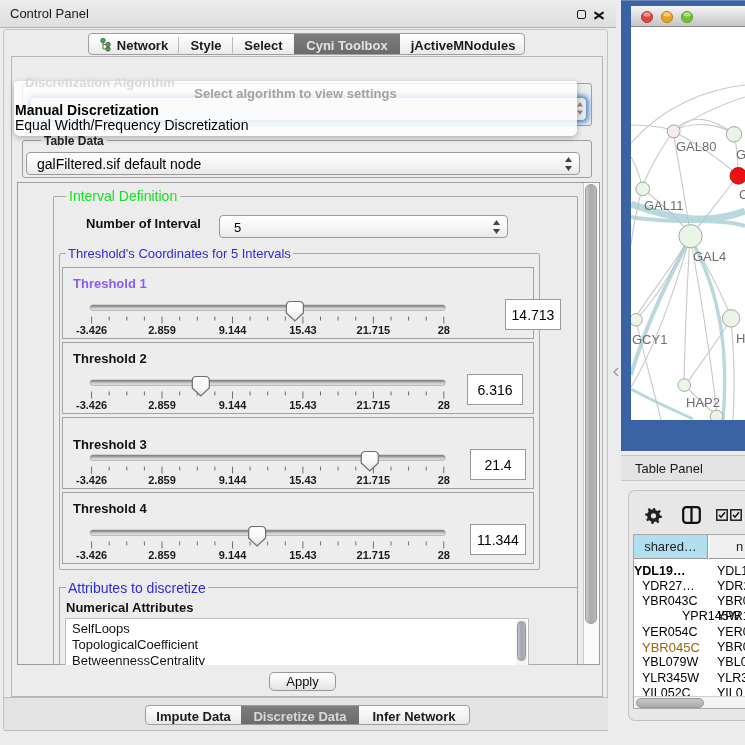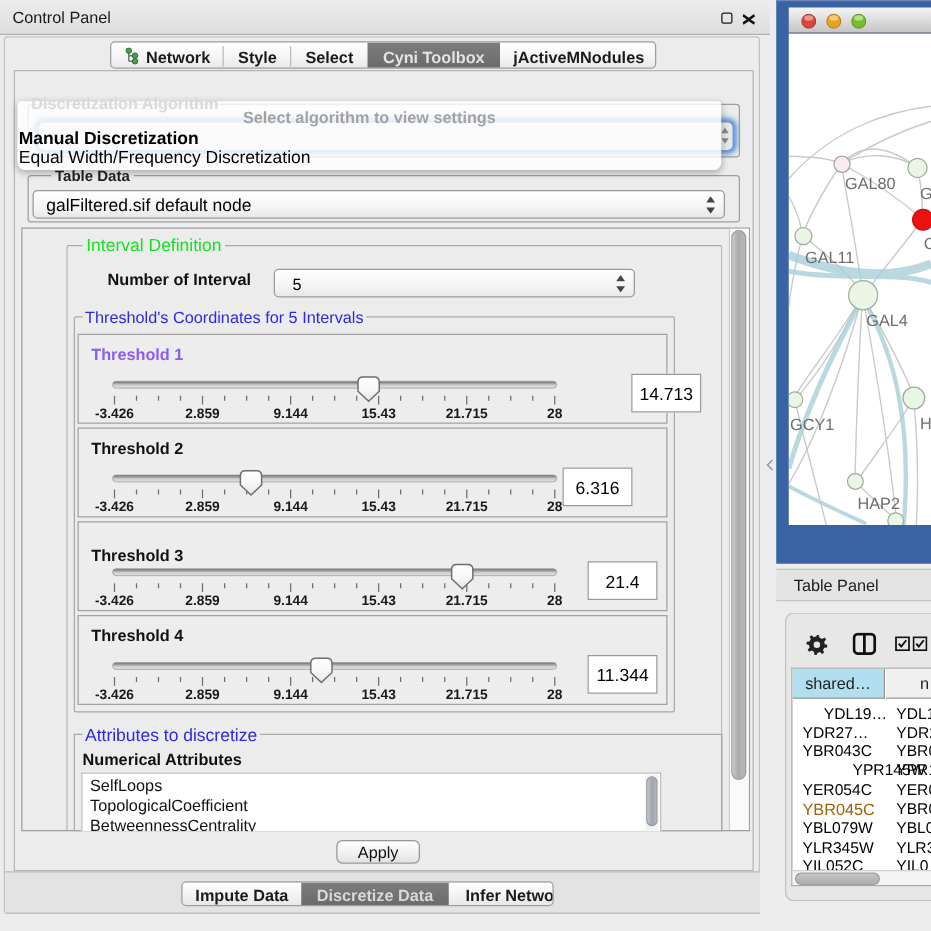--- a/index.html
+++ b/index.html
@@ -147,21 +147,21 @@
         <line x1="363.2" y1="48.5" x2="363.2" y2="52.5" stroke="#6e6e6e" stroke-width="1"></line>
         <line x1="380.8" y1="48.5" x2="380.8" y2="55.5" stroke="#6e6e6e" stroke-width="1"></line>
 <text x="28.6" y="66" text-anchor="middle" font-size="11" font-weight="bold" fill="#1a1a1a" font-family="Liberation Sans, sans-serif">-3.426</text>
         <text x="99.0" y="66" text-anchor="middle" font-size="11" font-weight="bold" fill="#1a1a1a" font-family="Liberation Sans, sans-serif">2.859</text>
         <text x="169.5" y="66" text-anchor="middle" font-size="11" font-weight="bold" fill="#1a1a1a" font-family="Liberation Sans, sans-serif">9.144</text>
         <text x="239.9" y="66" text-anchor="middle" font-size="11" font-weight="bold" fill="#1a1a1a" font-family="Liberation Sans, sans-serif">15.43</text>
         <text x="310.4" y="66" text-anchor="middle" font-size="11" font-weight="bold" fill="#1a1a1a" font-family="Liberation Sans, sans-serif">21.715</text>
         <text x="380.8" y="66" text-anchor="middle" font-size="11" font-weight="bold" fill="#1a1a1a" font-family="Liberation Sans, sans-serif">28</text>
 <path d="M 129.3 45 L 137.8 53 L 146.3 45 L 146.3 37.5 Q 146.3 33.5 142.3 33.5 L 133.3 33.5 Q 129.3 33.5 129.3 37.5 Z" fill="url(#thumbg)" stroke="#6e6e6e" stroke-width="1.2"></path>
 </svg>
-<div style="position:absolute;left:387px;top:31px;width:56px;height:31px;background:#fff;border:1px solid #9a9a9a;font-size:14px;color:#000;text-align:center;line-height:31px;">6.316</div>
+<div style="position:absolute;left:404px;top:31px;width:56px;height:31px;background:#fff;border:1px solid #9a9a9a;font-size:14px;color:#000;text-align:center;line-height:31px;">6.316</div>
 </div>
 <div style="position:absolute;left:62px;top:417px;width:472px;height:72px;border:1px solid #a2a2a2;background:#ededed;">
 <div style="position:absolute;left:10px;top:8px;font-size:13px;font-weight:bold;color:#111;margin-top:11px;">Threshold 3</div>
 <svg width="472" height="72" viewBox="0 0 472 72" style="position:absolute;left:0;top:0;">
 <defs>
 <linearGradient id="gr3" x1="0" y1="0" x2="0" y2="1">
 <stop offset="0" stop-color="#6f6f6f"></stop>
             <stop offset="0.3" stop-color="#9d9d9d"></stop>
             <stop offset="0.55" stop-color="#cdcdcd"></stop>
             <stop offset="1" stop-color="#e3e3e3"></stop>
@@ -245,21 +245,21 @@
 <div class="abs" style="left:59px;top:587px;width:519px;height:78px;border:1px solid #a8a8a8;border-top:1px solid #a8a8a8;"></div>
 <div class="abs" style="left:66px;top:580px;font-size:14px;color:#2a2ae0;background:#ececec;padding:0 2px;">Attributes to discretize</div>
 <div class="abs" style="left:66px;top:600px;font-size:13px;font-weight:bold;color:#111;">Numerical Attributes</div>
 <div class="abs" style="left:65px;top:618px;width:464px;height:47px;background:#ffffff;border:1px solid #bdbdbd;border-bottom:none;overflow:hidden;">
 <div style="padding:2px 0 0 6px;font-size:13px;color:#111;line-height:16px;">SelfLoops<br>TopologicalCoefficient<br>BetweennessCentrality</div>
 <div class="abs" style="right:1px;top:1px;width:11px;height:46px;background:#f3f3f3;"></div>
 <div class="abs" style="right:2px;top:2px;width:9px;height:40px;background:linear-gradient(90deg,#c2c6cc,#9fa5ad 50%,#b3b7bd);border:1px solid #8f959d;border-radius:5px;"></div>
 </div>
 <div class="abs" style="left:269px;top:672px;width:67px;height:19px;background:linear-gradient(#ffffff,#f0f0f0 60%,#e2e2e2);border:1px solid #989898;border-radius:5px;text-align:center;line-height:17px;font-size:13px;color:#111;">Apply</div>
 <div class="abs" style="left:4px;top:697px;width:604px;height:34px;background:#e3e3e3;border-top:1px solid #bdbdbd;border-bottom:1px solid #b9b9b9;"></div>
-<div class="abs" style="left:145px;top:705px;width:298px;height:20px;background:linear-gradient(#ffffff,#f2f2f2 60%,#e7e7e7);border:1px solid #9e9e9e;border-radius:4px;overflow:hidden;padding-left:12px;">
+<div class="abs" style="left:145px;top:705px;width:325px;height:20px;background:linear-gradient(#ffffff,#f2f2f2 60%,#e7e7e7);border:1px solid #9e9e9e;border-radius:4px;overflow:hidden;padding-left:12px;">
 <div class="abs" style="left:0;top:0;width:95px;height:20px;display:flex;align-items:center;justify-content:center;font-size:13px;font-weight:bold;color:#1a1a1a;">Impute Data</div>
 <div class="abs" style="left:95px;top:0;width:118px;height:20px;background:linear-gradient(#7d7d7d,#696969);display:flex;align-items:center;justify-content:center;font-size:13px;font-weight:bold;color:#d9d9d9;">Discretize Data</div>
 <div class="abs" style="left:213px;top:0;width:110px;height:20px;display:flex;align-items:center;justify-content:center;font-size:13px;font-weight:bold;color:#1a1a1a;">Infer Network</div>
 </div>
 <div class="abs" style="left:14px;top:81px;width:563px;height:55px;background:rgba(255,255,255,0.82);border-radius:3px 3px 6px 6px;box-shadow:0 2px 6px rgba(0,0,0,0.28);"></div>
 <div class="abs" style="left:25px;top:75px;font-size:13px;font-weight:bold;color:#d9d9d9;">Discretization Algorithm</div>
 <div class="abs" style="left:15px;top:102px;font-size:14px;font-weight:bold;color:#000;">Manual Discretization</div>
 <div class="abs" style="left:14px;top:86px;width:563px;text-align:center;font-size:13px;font-weight:bold;color:#a2a2a2;">Select algorithm to view settings</div>
 <div class="abs" style="left:15px;top:117px;font-size:14px;color:#000;">Equal Width/Frequency Discretization</div>
 <svg class="abs" style="left:612px;top:367px;" width="8" height="10" viewBox="0 0 8 10">
@@ -353,21 +353,21 @@
         <path d="M3 6 L5 8.2 L9 3.2" fill="none" stroke="#111" stroke-width="1.5"></path>
       </svg>
 <svg class="abs" style="left:101px;top:18px;" width="12" height="12" viewBox="0 0 12 12">
         <rect x="0.8" y="0.8" width="10.4" height="10.4" fill="none" stroke="#111" stroke-width="1.4"></rect>
         <path d="M3 6 L5 8.2 L9 3.2" fill="none" stroke="#111" stroke-width="1.5"></path>
       </svg>
 </div>
 <div class="abs" style="left:633px;top:534px;width:112px;height:175px;background:#ffffff;border:1px solid #a9a9a9;border-right:none;overflow:hidden;">
 <div class="abs" style="left:0;top:0;width:74px;height:24px;background:#b2dff0;border-right:1px solid #9a9a9a;border-bottom:1px solid #9a9a9a;text-align:center;line-height:24px;font-size:13px;color:#222;">shared…</div>
 <div class="abs" style="left:75px;top:0;width:37px;height:24px;background:#f0f0f0;border-bottom:1px solid #9a9a9a;font-size:13px;color:#222;padding-left:27px;line-height:24px;">n</div>
-<div class="abs" style="left:25px;top:28.5px;font-size:12.5px;color:#000;">YDL19…</div>
+<div class="abs" style="left:0;top:28.5px;font-size:12.5px;color:#000;font-weight:bold;">YDL19…</div>
 <div class="abs" style="left:83px;top:28.5px;font-size:12.5px;color:#000;">YDL1</div>
 <div class="abs" style="left:8px;top:43.8px;font-size:12.5px;color:#000;">YDR27…</div>
 <div class="abs" style="left:83px;top:43.8px;font-size:12.5px;color:#000;">YDR2</div>
 <div class="abs" style="left:8px;top:59.1px;font-size:12.5px;color:#000;">YBR043C</div>
 <div class="abs" style="left:83px;top:59.1px;font-size:12.5px;color:#000;">YBR0</div>
 <div class="abs" style="left:8px;top:74.4px;font-size:12.5px;color:#000;margin-left:40px;">YPR145W</div>
 <div class="abs" style="left:83px;top:74.4px;font-size:12.5px;color:#000;">YPR1</div>
 <div class="abs" style="left:8px;top:89.7px;font-size:12.5px;color:#000;">YER054C</div>
 <div class="abs" style="left:83px;top:89.7px;font-size:12.5px;color:#000;">YER0</div>
 <div class="abs" style="left:8px;top:105.0px;font-size:13px;color:#a16207;">YBR045C</div>

